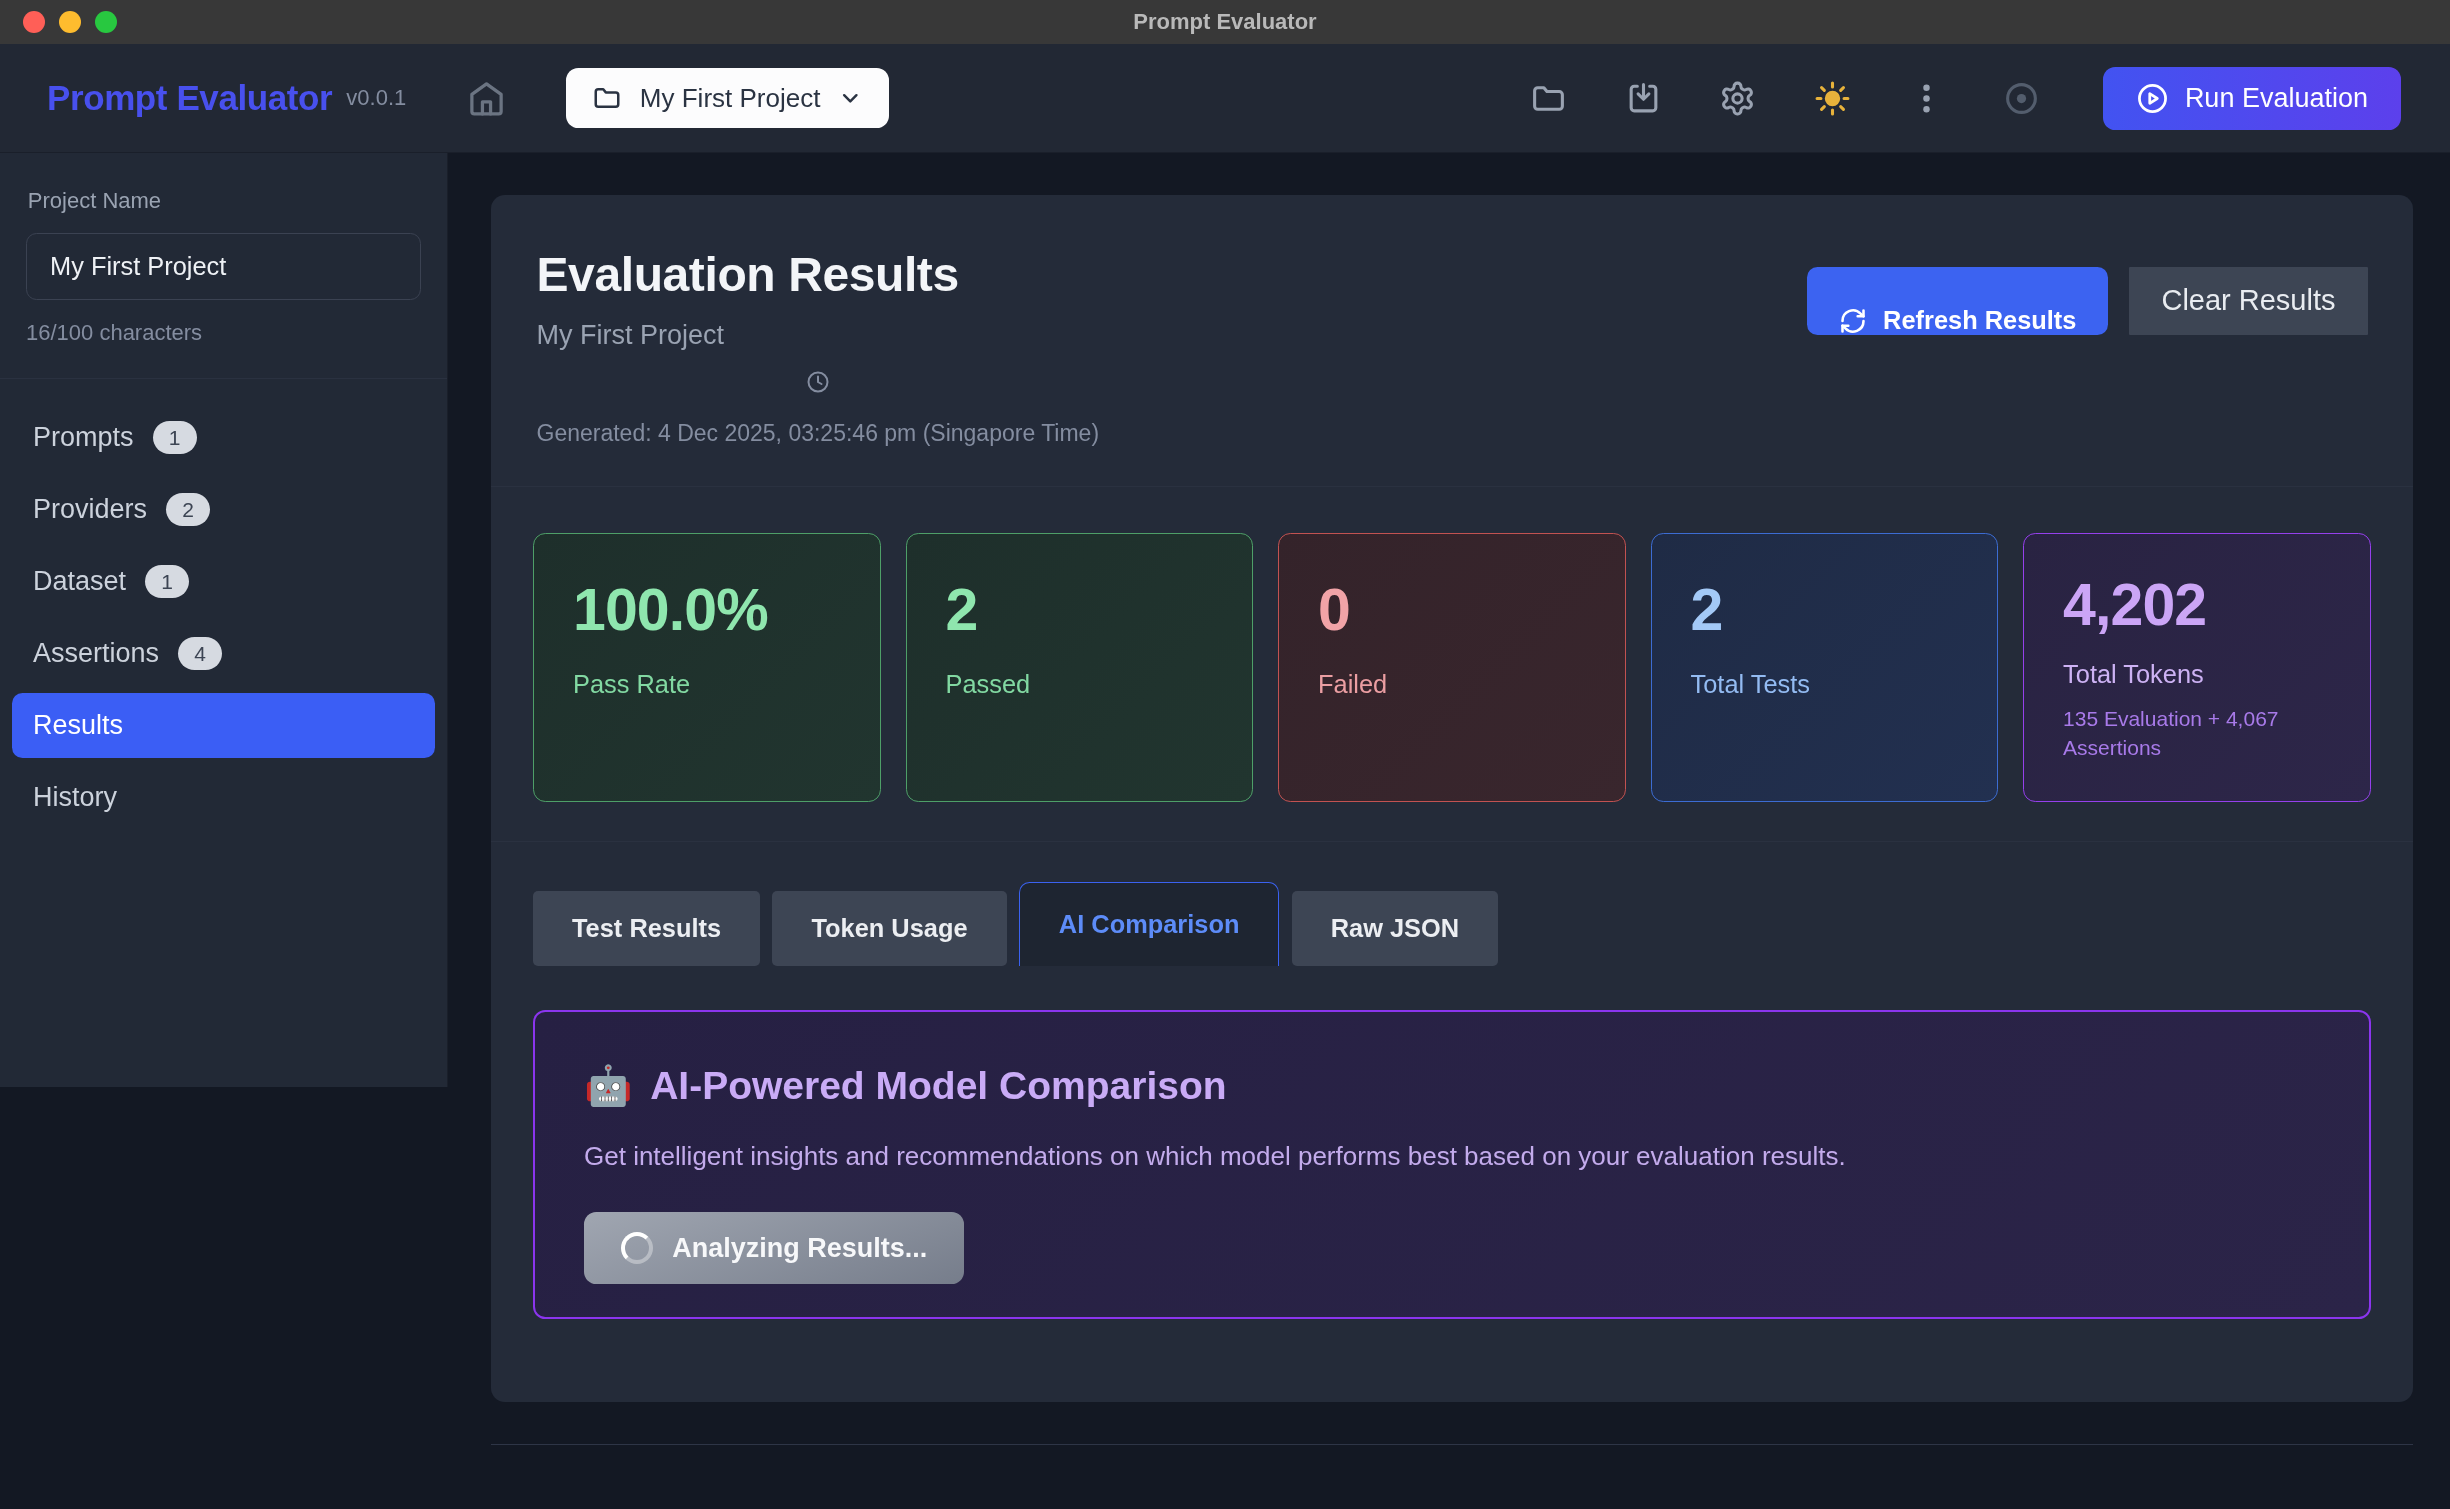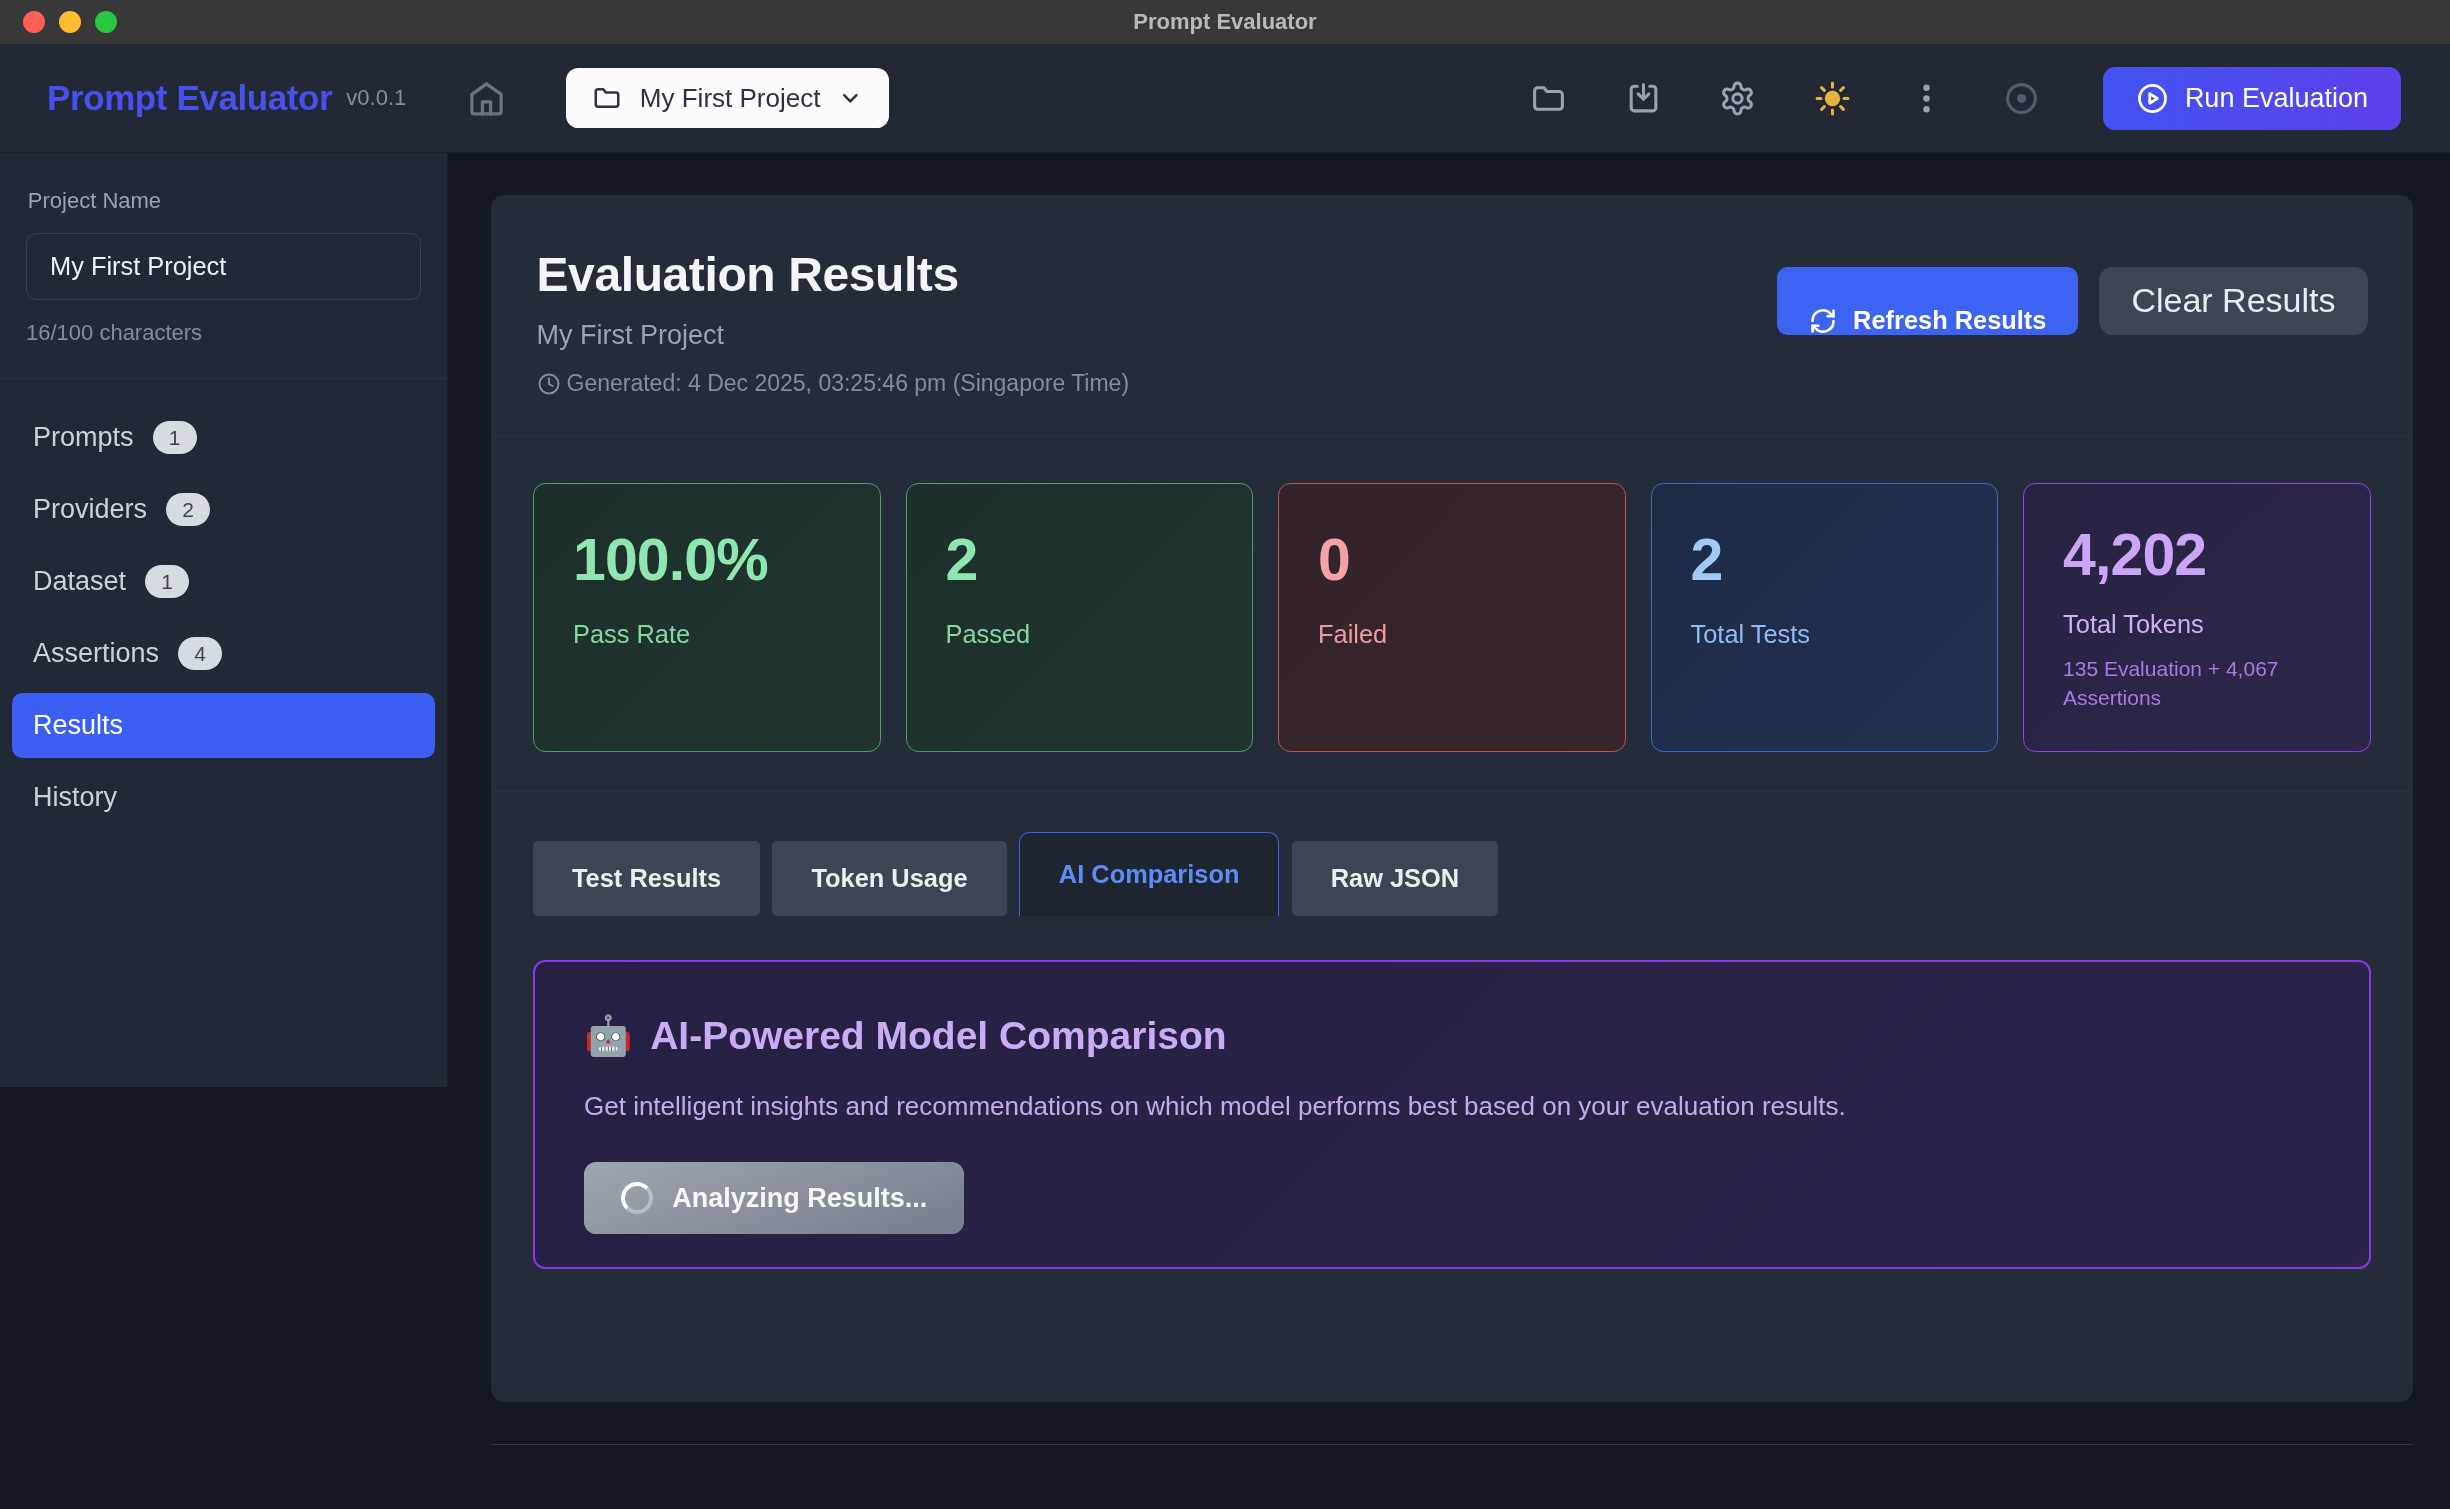--- a/index.html
+++ b/index.html
@@ -52,24 +52,24 @@
   .nav-item.active{background:var(--accent);color:#fff;font-weight:500;}
   .badge{background:var(--badge-bg);color:var(--badge-text);font-size:21px;font-weight:500;border-radius:877px;padding:6.1px 16px;line-height:1;}
 
   
   .main{flex:1;background:var(--page-bg);padding:42px 37px 0 43px;min-width:0;}
   .panel{background:var(--panel-bg);border-radius:14px;height:1207px;padding:40px 42px;}
 
   .results-header{display:flex;justify-content:space-between;align-items:flex-start;padding:12.3px 3.5px 0 3.5px;}
   .page-title{font-size:48px;font-weight:bold;letter-spacing:-0.4px;color:#f3f5f8;}
   .page-subtitle{margin-top:17.6px;font-size:27px;color:var(--muted);}
-  .generated{margin-top:19.3px;font-size:23px;color:var(--muted2);display:flex;align-items:center;gap:6px;}
+  .generated{margin-top:19.3px;font-size:23px;color:var(--muted2);display:flex;align-items:center;gap:26px;flex-direction:column;}
   .header-actions{display:flex;gap:21px;margin-top:19.3px;}
   .refresh-btn{height:68px;border:none;border-radius:10.5px;background:#3c63f1;color:#fff;font-size:25.4px;font-weight:600;display:flex;align-items:flex-end;gap:16px;padding:0 32px;cursor:pointer;}
-  .clear-btn{height:68px;border:none;border-radius:14px;background:var(--btn-gray);color:#e9ecf1;font-size:34px;font-weight:500;padding:0 32px;cursor:pointer;}
+  .clear-btn{height:68px;border:none;border-radius:1px;background:var(--btn-gray);color:#e9ecf1;font-size:29px;font-weight:500;padding:0 32px;cursor:pointer;}
   .h-divider{border:none;border-top:1.8px solid var(--line-soft);margin:39px -42px 0 -42px;}
 
   .stats{display:flex;gap:24.6px;margin-top:46px;}
   .stat-card{flex:1;height:269px;border-radius:12.3px;padding:42px 39px;border:1.8px solid;}
   .stat-value{font-size:59px;font-weight:bold;letter-spacing:-0.9px;}
   .stat-label{margin-top:26px;font-size:25.4px;}
   .stat-sub{margin-top:16px;font-size:21px;line-height:1.35;display:none;}
   .stat-card.green{border-color:var(--green-border);background:linear-gradient(135deg,#1e2f2b,#21352f);}
   .stat-card.green .stat-value{color:var(--green-num);} .stat-card.green .stat-label{color:var(--green-label);}
   .stat-card.red{border-color:var(--red-border);background:linear-gradient(135deg,#34232a,#39262d);}

